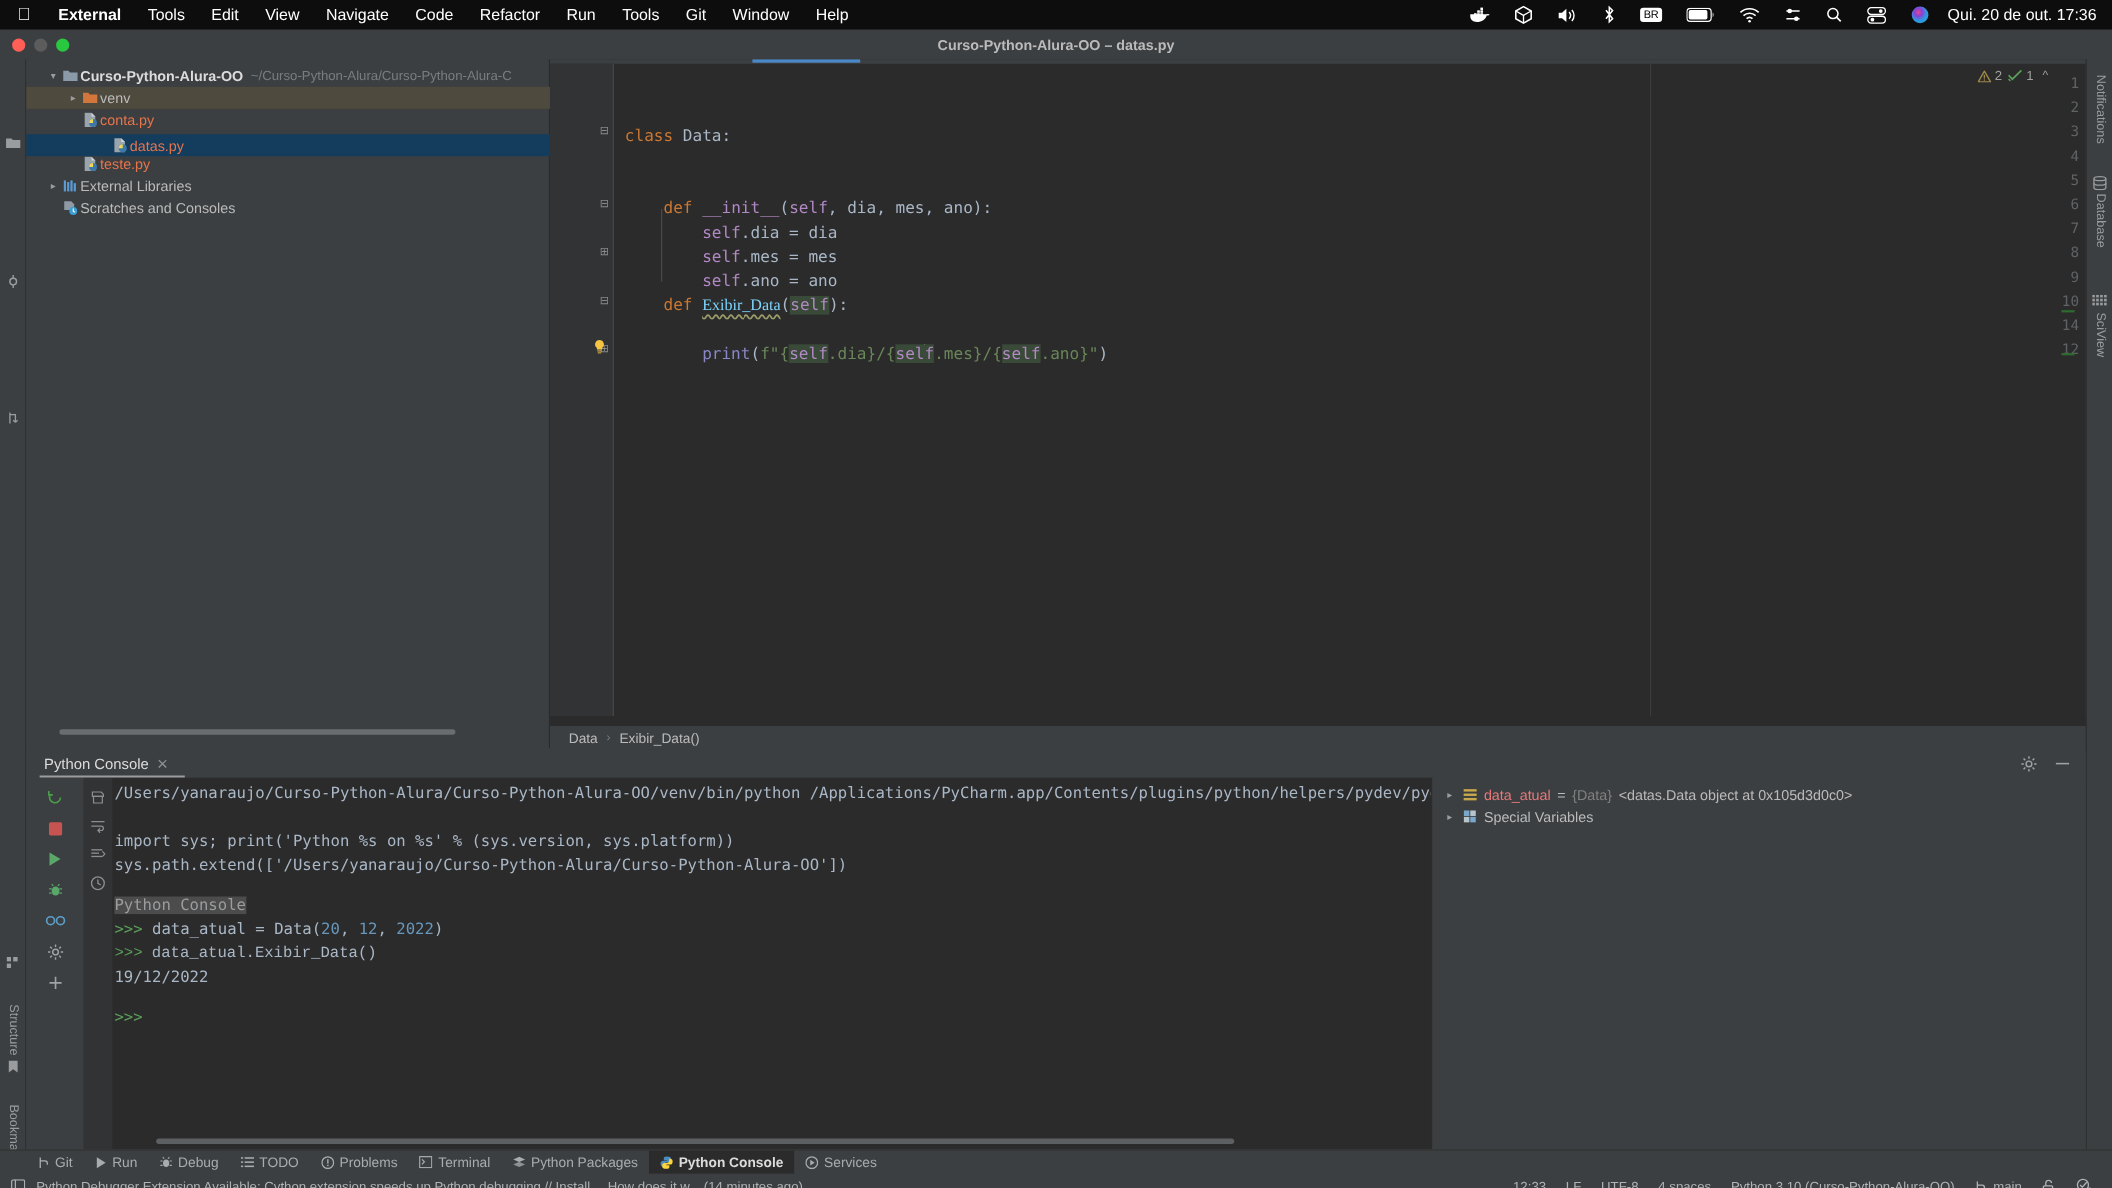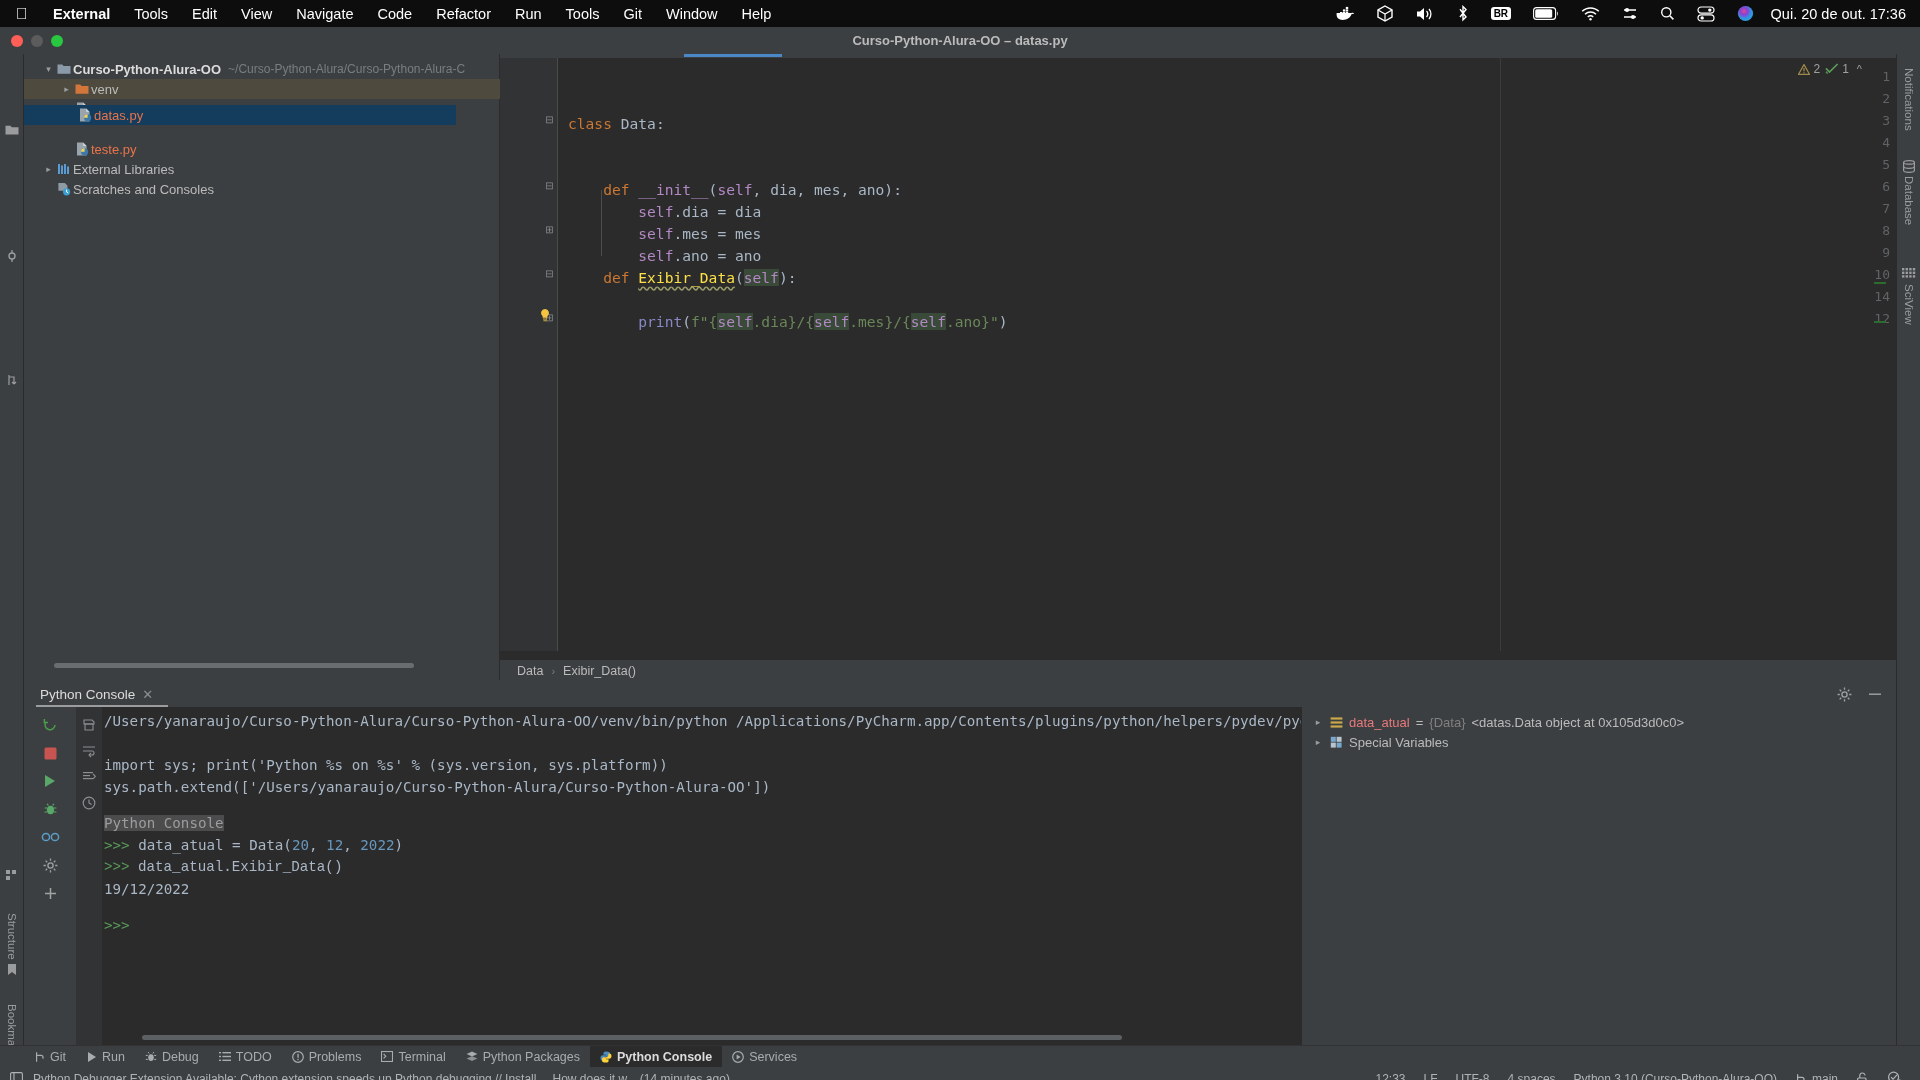--- a/index.html
+++ b/index.html
@@ -18,21 +18,21 @@
     background: #0d0d0d; display: flex; align-items: center;
     color: #ffffff; font-size: 14.5px;
   }
   .macbar .apple { padding: 0 13px 0 16px; font-size: 16px; line-height: 1; }
   .macbar .mi { padding: 0 12px; white-space: nowrap; }
   .macbar .mi.bold { font-weight: bold; }
   .macbar .right { margin-left: auto; display: flex; align-items: center; gap: 0; padding-right: 14px; }
   .macbar .right .si { padding: 0 11px; display: flex; align-items: center; }
   .macbar .clock { font-size: 14.5px; padding-left: 6px; white-space: nowrap; }
   .br-badge {
-    background: #ffffff; color: #000; font-size: 10px; font-weight: bold;
+    background: #ffffff; color: #000; font-size: 10px; font-weight: normal;
     border-radius: 3px; padding: 1px 3px; line-height: 11px; letter-spacing: -0.3px;
   }
 
   
   .titlebar {
     position: absolute; top: 27px; left: 0; width: 1920px; height: 27px;
     background: #3c3f41; display: flex; align-items: center;
   }
   .traffic { display: flex; gap: 8px; padding-left: 11px; align-items: center; }
   .dot { width: 12px; height: 12px; border-radius: 50%; }
@@ -99,21 +99,21 @@
   }
   .bulb { position: absolute; left: 38px; width: 14px; height: 14px; }
 
   .code {
     position: absolute; top: 4px; left: 58px; width: 1338px; height: 622px;
     font-family: "DejaVu Sans Mono", monospace; font-size: 14.6px;
     color: #a9b7c6; white-space: pre;
   }
   .cl { position: absolute; left: 10px; height: 22px; line-height: 22px; }
   .k { color: #cc7832; }
-  .fn { color: #fde047; }
+  .fn { color: #7dd3fc; font-family: Liberation Serif, serif; }
   .selfv { color: #b389c5; }
   .str { color: #6a8759; }
   .num { color: #6897bb; }
   .magic { color: #b389c5; }
   .hl { background: #3a4a38; }
   .wavy { text-decoration: underline; text-decoration-style: wavy; text-decoration-color: #9a9c6a; text-underline-offset: 3px; }
   .indentline { position: absolute; width: 1px; background: #4d4d4d; }
   .caret { display: inline-block; width: 1px; height: 16px; background: #dcdcdc; vertical-align: -3px; margin: 0 -0.5px; }
 
   .mark-right { position: absolute; right: 10px; width: 12px; height: 2px; background: #2e6b2e; }
@@ -428,21 +428,21 @@
         <svg width="14" height="14" viewBox="0 0 14 14">
             <path d="M2 0.6h6.2L11.6 4v9.4H2z" fill="#9aa4ac"></path>
             <path d="M8.2 0.6L11.6 4H8.2z" fill="#cdd3d8"></path>
             <circle cx="9.6" cy="9.8" r="3.6" fill="#3c78a8"></circle>
             <path d="M9.6 6.2a3.6 3.6 0 00-3.6 3.6h3.6z" fill="#f2d55c"></path>
           </svg>
       </span>
       <span class="lbl py">conta.py</span>
     </div>
 
-    <div class="tree-row sel-blue" style="position:absolute;top:51px;left:0;width:432px;padding-left:52px;">
+    <div class="tree-row sel-blue" style="position:absolute;top:68px;left:0;width:476px;padding-left:76px;">
       <span class="ico">
         <svg width="14" height="14" viewBox="0 0 14 14">
             <path d="M2 0.6h6.2L11.6 4v9.4H2z" fill="#9aa4ac"></path>
             <path d="M8.2 0.6L11.6 4H8.2z" fill="#cdd3d8"></path>
             <circle cx="9.6" cy="9.8" r="3.6" fill="#3c78a8"></circle>
             <path d="M9.6 6.2a3.6 3.6 0 00-3.6 3.6h3.6z" fill="#f2d55c"></path>
           </svg>
       </span>
       <span class="lbl py">datas.py</span>
     </div>

